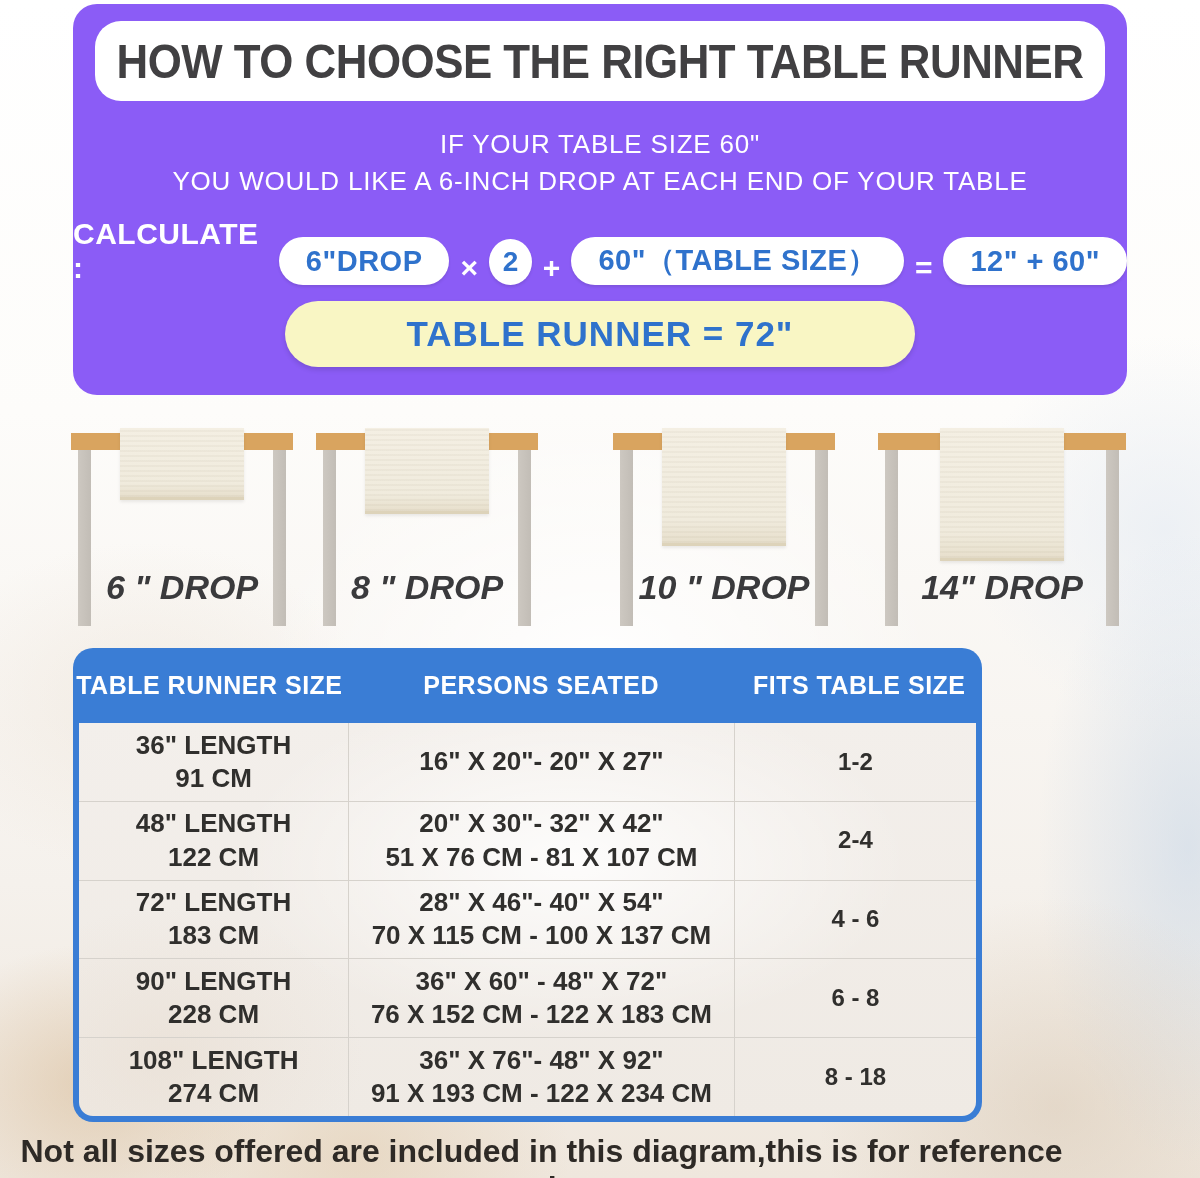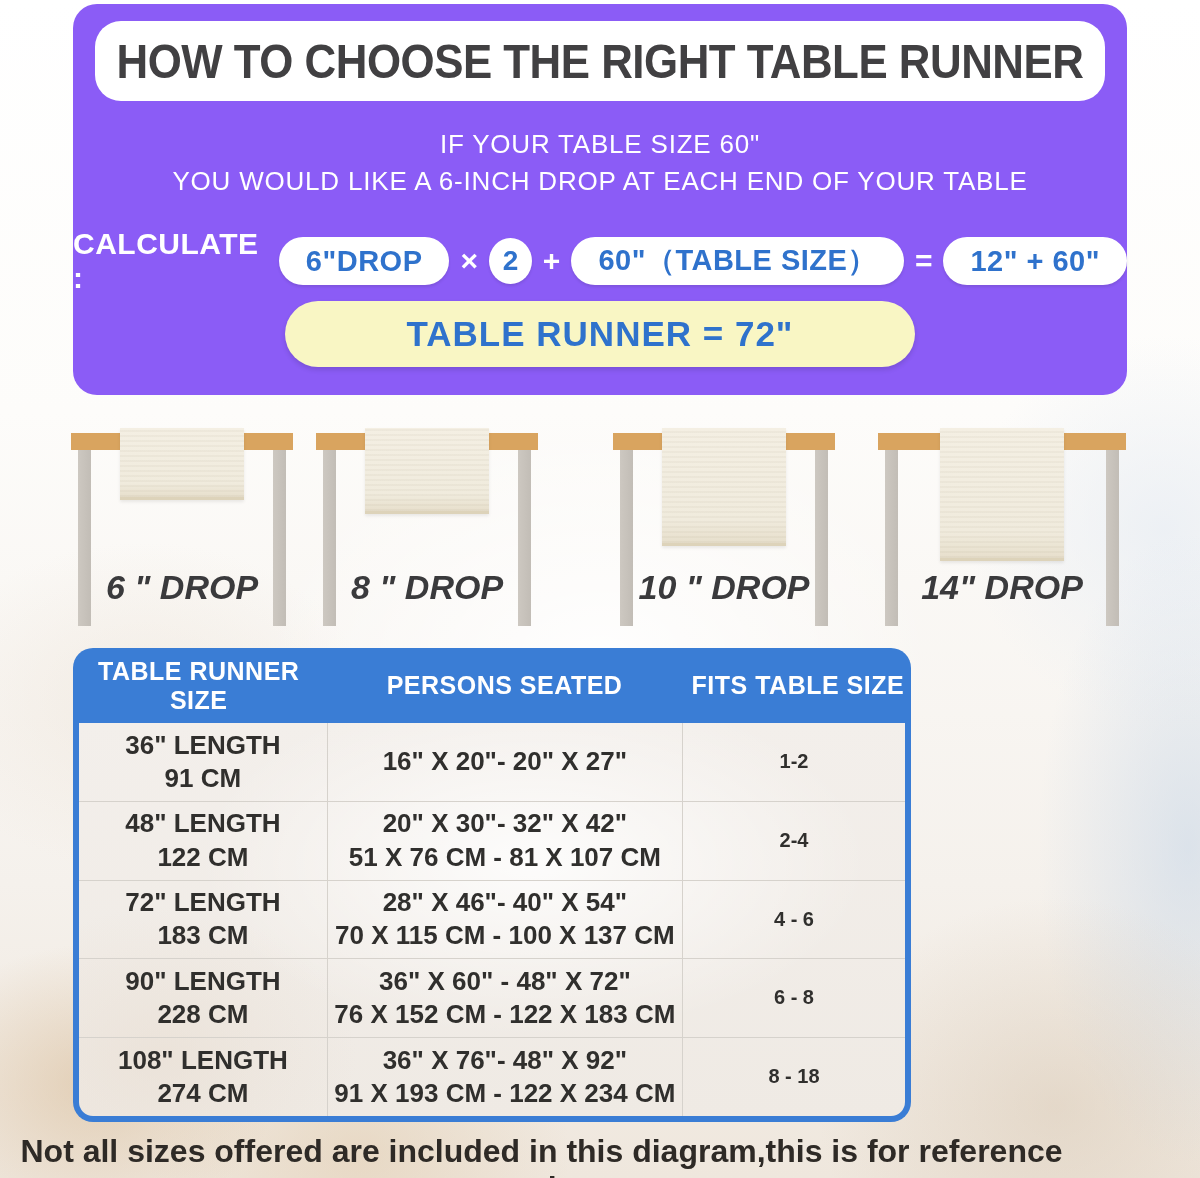--- a/index.html
+++ b/index.html
@@ -37,21 +37,21 @@
   .title-box span {
     font-size:43px; font-weight:900; letter-spacing:-0.5px; color:#414042;
     transform:scale(1.02,1.12); white-space:nowrap;
   }
   .hero-sub { position:absolute; left:0; right:0; text-align:center; color:#ffffff;
     font-size:26px; font-weight:500; letter-spacing:0.8px; }
   .sub1 { top:125px; }
   .sub2 { top:162px; }
   .calc-row {
     position:absolute; left:0; right:0; top:233px; height:48px;
-    display:flex; align-items:center; justify-content:center; gap:11px;
+    display:flex; align-items:flex-end; justify-content:center; gap:11px;
   }
   .calc-label { color:#ffffff; font-size:30px; font-weight:800; letter-spacing:0.5px; margin-right:4px; }
   .pill {
     background:#ffffff; color:#2f72cc; border-radius:26px; height:48px;
     display:flex; align-items:center; justify-content:center;
     font-size:29px; font-weight:800; padding:0 27px; letter-spacing:0.5px;
     box-shadow:0 2px 3px rgba(0,0,0,.10); white-space:nowrap;
   }
   .op { color:#ffffff; font-size:30px; font-weight:800; }
   .circle {
@@ -86,21 +86,21 @@
     box-shadow:0 2px 3px rgba(0,0,0,.08);
   }
   .fig-label {
     position:absolute; top:148px; left:0; right:0; text-align:center;
     font-size:34px; font-weight:900; font-style:italic; color:#3a3a3c;
     letter-spacing:0px; white-space:nowrap;
   }
 
   
   .size-panel {
-    left:73px; top:648px; width:838px; height:474px;
+    left:73px; top:648px; width:909px; height:474px;
     background:#3a7dd5; border-radius:20px;
     display:flex; flex-direction:column; overflow:hidden;
   }
   .size-head {
     height:75px; flex:none; display:grid; grid-template-columns:30% 43% 27%;
     align-items:center;
   }
   .size-head div {
     text-align:center; color:#ffffff; font-size:25px; font-weight:800; letter-spacing:0.5px;
   }
@@ -116,21 +116,21 @@
     flex:1; display:grid; grid-template-columns:30% 43% 27%;
     border-bottom:1px solid #d6d2cc;
   }
   .size-row:last-child { border-bottom:none; }
   .cell {
     display:flex; flex-direction:column; align-items:center; justify-content:center;
     color:#302f2d; font-weight:700; font-size:26px; line-height:1.28;
     text-align:center; white-space:nowrap;
   }
   .cell.mid, .cell.last { border-left:1px solid #d6d2cc; }
-  .cell.last { font-size:20px;text-align:center; }
+  .cell.last { font-size:24px;text-align:center; }
 
   
   .note {
     left:0; top:1133px; width:1083px; text-align:center;
     font-size:32px; font-weight:700; color:#2e2a26; letter-spacing:0px;
   }
 </style>
 </head>
 <body>
 

